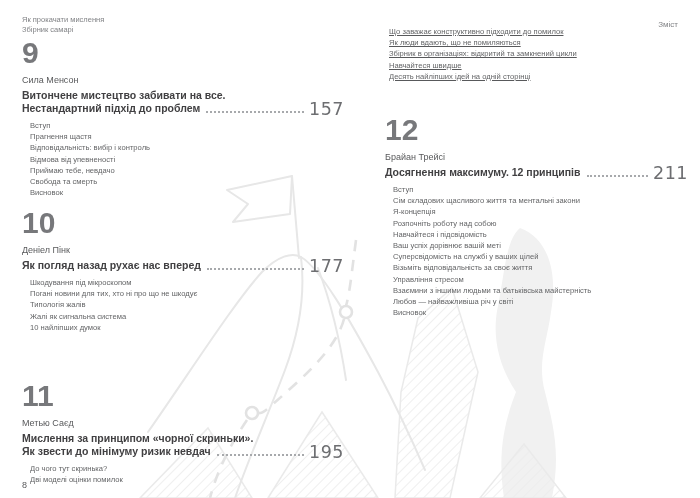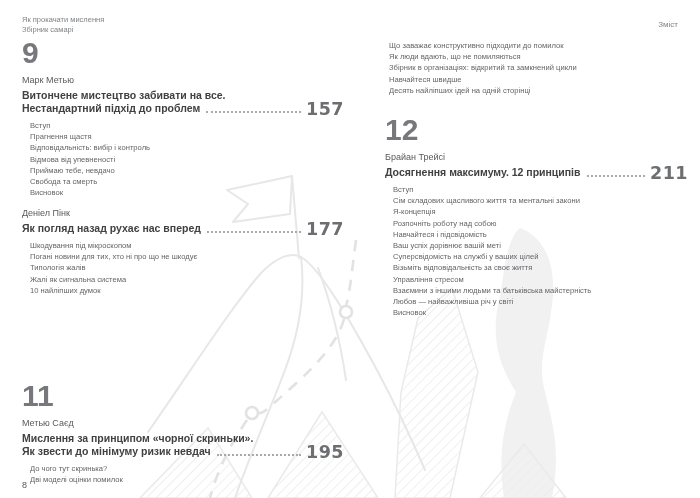--- a/index.html
+++ b/index.html
@@ -15,21 +15,21 @@
 
   .chapter{position:absolute;}
   .ch-left{left:22px;width:322px;}
   .ch-right{left:385px;width:303px;}
 
   .ch-num{font-size:30px;font-weight:bold;color:#77787b;line-height:30px;margin:0 0 7px 0;}
   .ch-author{font-size:9px;color:#58595b;margin:0 0 4px 0;}
   .ch-title{font-size:10.5px;font-weight:bold;color:#414042;line-height:13px;}
   .title-row{display:flex;}
   .leader{flex:1;border-bottom:2px dotted #a7a9ac;margin:0 5px 3px 6px;min-width:20px;}
-  .ch-page{font-size:17.5px;color:#6d6e71;line-height:14px;font-weight:bold;font-family:"DejaVu Sans", sans-serif;letter-spacing:.5px;}
+  .ch-page{font-size:17.5px;color:#6d6e71;line-height:14px;font-weight:normal;font-family:"DejaVu Sans", sans-serif;letter-spacing:.5px;}
   ul.sections{list-style:none;margin:4px 0 0 0;padding:0 0 0 8px;}
   ul.sections li{font-size:7.6px;color:#636466;line-height:11.2px;}
   ul.cont{margin-top:0;padding-left:4px;}
 
   .folio{position:absolute;left:22px;top:480px;font-size:9px;color:#58595b;}
 </style>
 </head>
 <body>
 
 <div class="page">
@@ -69,39 +69,40 @@
   <div class="layer">
 
     <div class="hdr-left">
       <div>Як прокачати мислення</div>
       <div>Збірник самарі</div>
     </div>
     <div class="hdr-right">Зміст</div>
 
     <section class="chapter ch-left" style="top:38px;">
       <div class="ch-num">9</div>
-      <div class="ch-author">Марк Метью</div>
+      <div class="ch-author">Сила Менсон</div>
       <div class="ch-title">Витончене мистецтво забивати на все.</div>
       <div class="title-row">
         <span class="ch-title">Нестандартний підхід до проблем</span>
         <span class="leader"></span>
         <span class="ch-page">157</span>
       </div>
       <ul class="sections">
         <li>Вступ</li>
         <li>Прагнення щастя</li>
         <li>Відповідальність: вибір і контроль</li>
         <li>Відмова від упевненості</li>
         <li>Приймаю тебе, невдачо</li>
         <li>Свобода та смерть</li>
         <li>Висновок</li>
       </ul>
     </section>
 
     <section class="chapter ch-left" style="top:208px;">
+      <div class="ch-num">10</div>
       <div class="ch-author">Деніел Пінк</div>
       <div class="title-row">
         <span class="ch-title">Як погляд назад рухає нас вперед</span>
         <span class="leader"></span>
         <span class="ch-page">177</span>
       </div>
       <ul class="sections">
         <li>Шкодування під мікроскопом</li>
         <li>Погані новини для тих, хто ні про що не шкодує</li>
         <li>Типологія жалів</li>
@@ -118,21 +119,21 @@
         <span class="ch-title">Як звести до мінімуму ризик невдач</span>
         <span class="leader"></span>
         <span class="ch-page">195</span>
       </div>
       <ul class="sections">
         <li>До чого тут скринька?</li>
         <li>Дві моделі оцінки помилок</li>
       </ul>
     </section>
 
-    <section class="chapter ch-right" style="top:40px;">
+    <section class="chapter ch-right" style="top:26px;text-decoration:underline;">
       <ul class="sections cont">
         <li>Що заважає конструктивно підходити до помилок</li>
         <li>Як люди вдають, що не помиляються</li>
         <li>Збірник в організаціях: відкритий та замкнений цикли</li>
         <li>Навчайтеся швидше</li>
         <li>Десять найліпших ідей на одній сторінці</li>
       </ul>
     </section>
 
     <section class="chapter ch-right" style="top:115px;">

